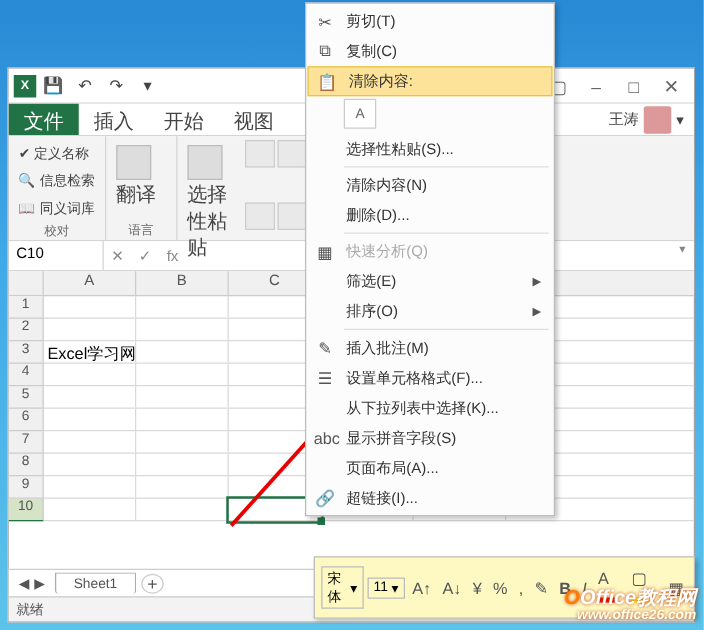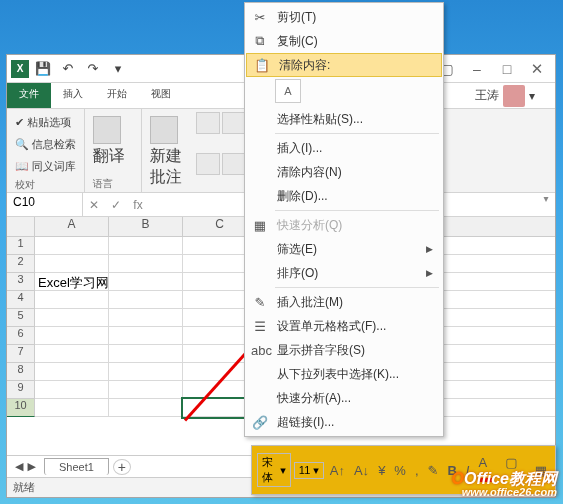--- a/index.html
+++ b/index.html
@@ -11,30 +11,30 @@
 .titlebar { height:28px; background:#fff; display:flex; align-items:center; padding:0 4px; border-bottom:1px solid #d4d4d4;}
 .qat { display:flex; gap:3px; align-items:center; }
 .qat .xlicon { width:18px; height:18px; background:#217346; display:flex; align-items:center; justify-content:center; color:#fff; font-size:10px; font-weight:bold;}
 .qbtn { width:22px; height:22px; display:flex; align-items:center; justify-content:center; color:#444; font-size:13px; }
 .titlebar .wincontrols { margin-left:auto; display:flex; gap:2px; }
 .titlebar .wincontrols div { width:28px; height:22px; display:flex; align-items:center; justify-content:center; color:#666; font-size:14px;}
 .titlebar .wincontrols .close { font-size:15px; }
 
 
 .ribbontabs { height:26px; background:#fff; display:flex; align-items:stretch; border-bottom:1px solid #d4d4d4;}
-.tab { padding:4px 12px; font-size:10px; color:#444; cursor:pointer; }
+.tab { padding:4px 12px; font-size:16px; color:#444; cursor:pointer; }
 .tab.file { background:#217346; color:#fff; }
-.ribbontabs .user { margin-left:auto; display:flex; align-items:center; gap:4px; padding-right:20px; font-size:12px; color:#444;}
+.ribbontabs .user { margin-left:auto; display:flex; align-items:center; gap:4px; padding-right:8px; font-size:12px; color:#444;}
 .avatar { width:22px; height:22px; background:#d99; border-radius:2px; }
 
 
 .ribbon { height:84px; background:#f3f3f3; display:flex; border-bottom:1px solid #d4d4d4; }
 .rgroup { border-right:1px solid #d4d4d4; padding:3px 8px 1px; display:flex; flex-direction:column; justify-content:space-between; }
 .rgroup .body { display:flex; gap:6px; flex:1;}
-.rgroup .label { font-size:10px; color:#666; text-align:left; padding-top:2px;}
+.rgroup .label { font-size:10px; color:#666; text-align:center; padding-top:2px;}
 .rbtn-col { display:flex; flex-direction:column; gap:2px; font-size:11px; color:#444; }
 .rbtn-col div { display:flex; align-items:center; gap:3px; height:20px;}
 .bigbtn { width:40px; display:flex; flex-direction:column; align-items:flex-start; font-size:16px; color:#444; gap:2px; padding-top:4px;}
 .bigbtn .ic { width:28px; height:28px; background:#ddd; border:1px solid #bbb;}
 .smallbtns { display:flex; flex-wrap:wrap; width:80px; gap:2px;}
 .smallbtns div { width:24px; height:22px; background:#e9e9e9; border:1px solid #ccc;}
 .smallbtns .hl { background:#cde6c0; border-color:#8bc34a;}
 .rg3 .rbtn-col div { font-size:11px;}
 
 
@@ -79,21 +79,21 @@
 .ctxmenu .mi.hl { background:#fde399; border:1px solid #e5c240; margin:0 1px;}
 .ctxmenu .mi .ic { width:18px; text-align:center; color:#555; font-size:13px;}
 .ctxmenu .mi .arrow { position:static; width:auto; height:auto; background:none; transform:none; margin-left:auto; color:#555; font-size:9px;}
 .ctxmenu .mi .arrow::after { display:none;}
 .ctxmenu .mi.dis { color:#aaa;}
 .ctxmenu .sep { height:1px; background:#ddd; margin:2px 4px 2px 30px;}
 .ctxmenu .pasteopts { padding:2px 6px 4px 30px;}
 .ctxmenu .pasteopts span { display:inline-block; width:26px; height:24px; border:1px solid #ccc; background:#fff; text-align:center; line-height:22px; font-size:11px; color:#666;}
 
 
-.minitool { position:absolute; left:251px; top:445px; width:305px; height:50px; background:#eab308; border:1px solid #bcbcbc; box-shadow:2px 2px 4px rgba(0,0,0,.25); display:flex; align-items:center; gap:3px; padding:3px 5px; font-size:12px; z-index:40;}
+.minitool { position:absolute; left:251px; top:445px; width:305px; height:50px; background:#fef9c3; border:1px solid #bcbcbc; box-shadow:2px 2px 4px rgba(0,0,0,.25); display:flex; align-items:center; gap:3px; padding:3px 5px; font-size:12px; z-index:40;}
 .minitool .sel { border:1px solid #bbb; padding:1px 4px; font-size:11px; display:flex; align-items:center; gap:3px;}
 .minitool .btn { padding:1px 3px; color:#555; font-size:13px;}
 .minitool .swatch { width:14px; height:4px; display:inline-block;}
 
 
 .wm { position:absolute; right:6px; bottom:6px; font-size:16px; font-weight:bold; color:#fff; text-shadow:0 0 3px #c1440e; z-index:60; font-style:italic; text-align:right; line-height:1;}
 .wm .o { color:#ff7a00;}
 .wm small { font-size:11px; display:block; color:#ffe;}
 </style>
 </head>
@@ -129,21 +129,21 @@
       <span>▾</span>
     </div>
   </div>
 
   <div class="ribbon">
     <div class="rgroup">
       <div class="body">
         <div class="rbtn-col">
           <div>
               <span>✔</span>
-              <span>粘贴选项</span>
+              <span>定义名称</span>
             </div>
           <div>
               <span>🔍</span>
               <span>信息检索</span>
             </div>
           <div>
               <span>📖</span>
               <span>同义词库</span>
             </div>
         </div>
@@ -156,21 +156,21 @@
             <div class="ic"></div>
             <span>翻译</span>
           </div>
       </div>
       <div class="label">语言</div>
     </div>
     <div class="rgroup">
       <div class="body">
         <div class="bigbtn">
             <div class="ic"></div>
-            <span>新建批注</span>
+            <span>选择性粘贴</span>
           </div>
         <div class="smallbtns">
           <div></div>
           <div></div>
           <div></div>
           <div></div>
           <div></div>
           <div class="hl"></div>
         </div>
       </div>
@@ -333,24 +333,20 @@
       <span>清除内容:</span>
     </div>
   <div class="pasteopts"><span>A</span></div>
   <div class="mi">
       <span class="ic"></span>
       <span>选择性粘贴(S)...</span>
     </div>
   <div class="sep"></div>
   <div class="mi">
       <span class="ic"></span>
-      <span>插入(I)...</span>
-    </div>
-  <div class="mi">
-      <span class="ic"></span>
       <span>清除内容(N)</span>
     </div>
   <div class="mi">
       <span class="ic"></span>
       <span>删除(D)...</span>
     </div>
   <div class="sep"></div>
   <div class="mi dis">
       <span class="ic">▦</span>
       <span>快速分析(Q)</span>
@@ -368,30 +364,30 @@
   <div class="sep"></div>
   <div class="mi">
       <span class="ic">✎</span>
       <span>插入批注(M)</span>
     </div>
   <div class="mi">
       <span class="ic">☰</span>
       <span>设置单元格格式(F)...</span>
     </div>
   <div class="mi">
+      <span class="ic"></span>
+      <span>从下拉列表中选择(K)...</span>
+    </div>
+  <div class="mi">
       <span class="ic">abc</span>
       <span>显示拼音字段(S)</span>
     </div>
   <div class="mi">
       <span class="ic"></span>
-      <span>从下拉列表中选择(K)...</span>
-    </div>
-  <div class="mi">
-      <span class="ic"></span>
-      <span>快速分析(A)...</span>
+      <span>页面布局(A)...</span>
     </div>
   <div class="mi">
       <span class="ic">🔗</span>
       <span>超链接(I)...</span>
     </div>
 </div>
 
 <div class="minitool">
   <div class="sel">
       <span>宋体</span>

